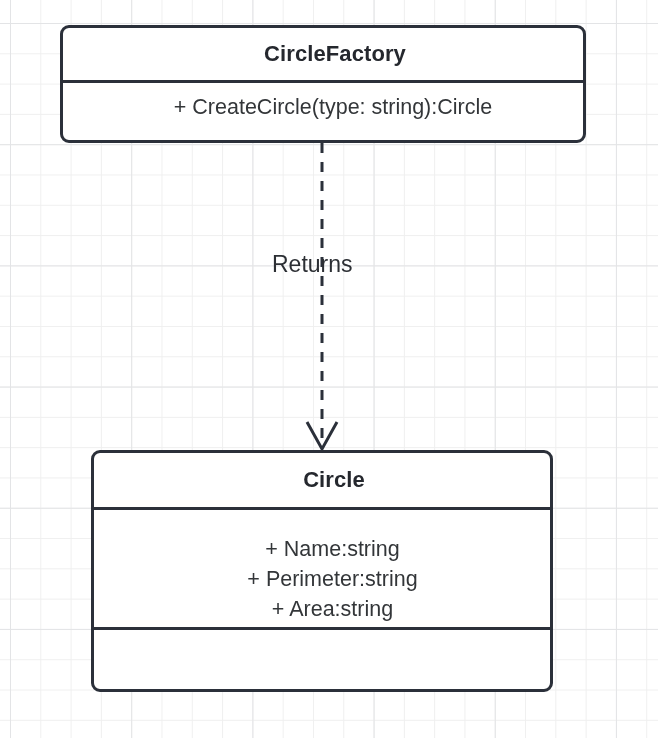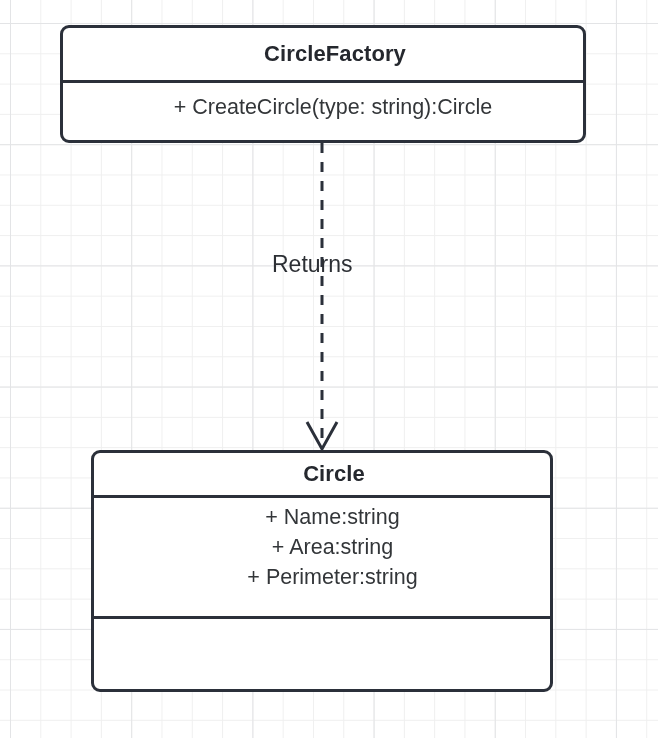--- a/index.html
+++ b/index.html
@@ -85,27 +85,27 @@
   }
 
   
   #class-circle {
     left: 91px;
     top: 450px;
     width: 462px;
     height: 242px;
   }
   #class-circle .uml-title {
-    height: 42px;
+    height: 54px;
     font-size: 22px;
   }
   #class-circle .uml-attributes {
     height: 121px;
     font-size: 21.5px;
-    padding-top: 4px;
+    padding-top: 24px;
     padding-left: 21px;
   }
   #class-circle .uml-methods {
     height: 62px;
   }
 
   
   #dependency-arrow {
     position: absolute;
     left: 0;
@@ -140,19 +140,19 @@
     <div class="uml-compartment uml-title">CircleFactory</div>
     <div class="uml-compartment uml-members">
       <div class="uml-member">+ CreateCircle(type: string):Circle</div>
     </div>
   </div>
 
   <div class="uml-class" id="class-circle">
     <div class="uml-compartment uml-title">Circle</div>
     <div class="uml-compartment uml-members uml-attributes">
       <div class="uml-member">+ Name:string</div>
+      <div class="uml-member">+ Perimeter:string</div>
       <div class="uml-member">+ Area:string</div>
-      <div class="uml-member">+ Perimeter:string</div>
     </div>
     <div class="uml-compartment uml-members uml-methods"></div>
   </div>
 
 </div>
 
 </body></html>

